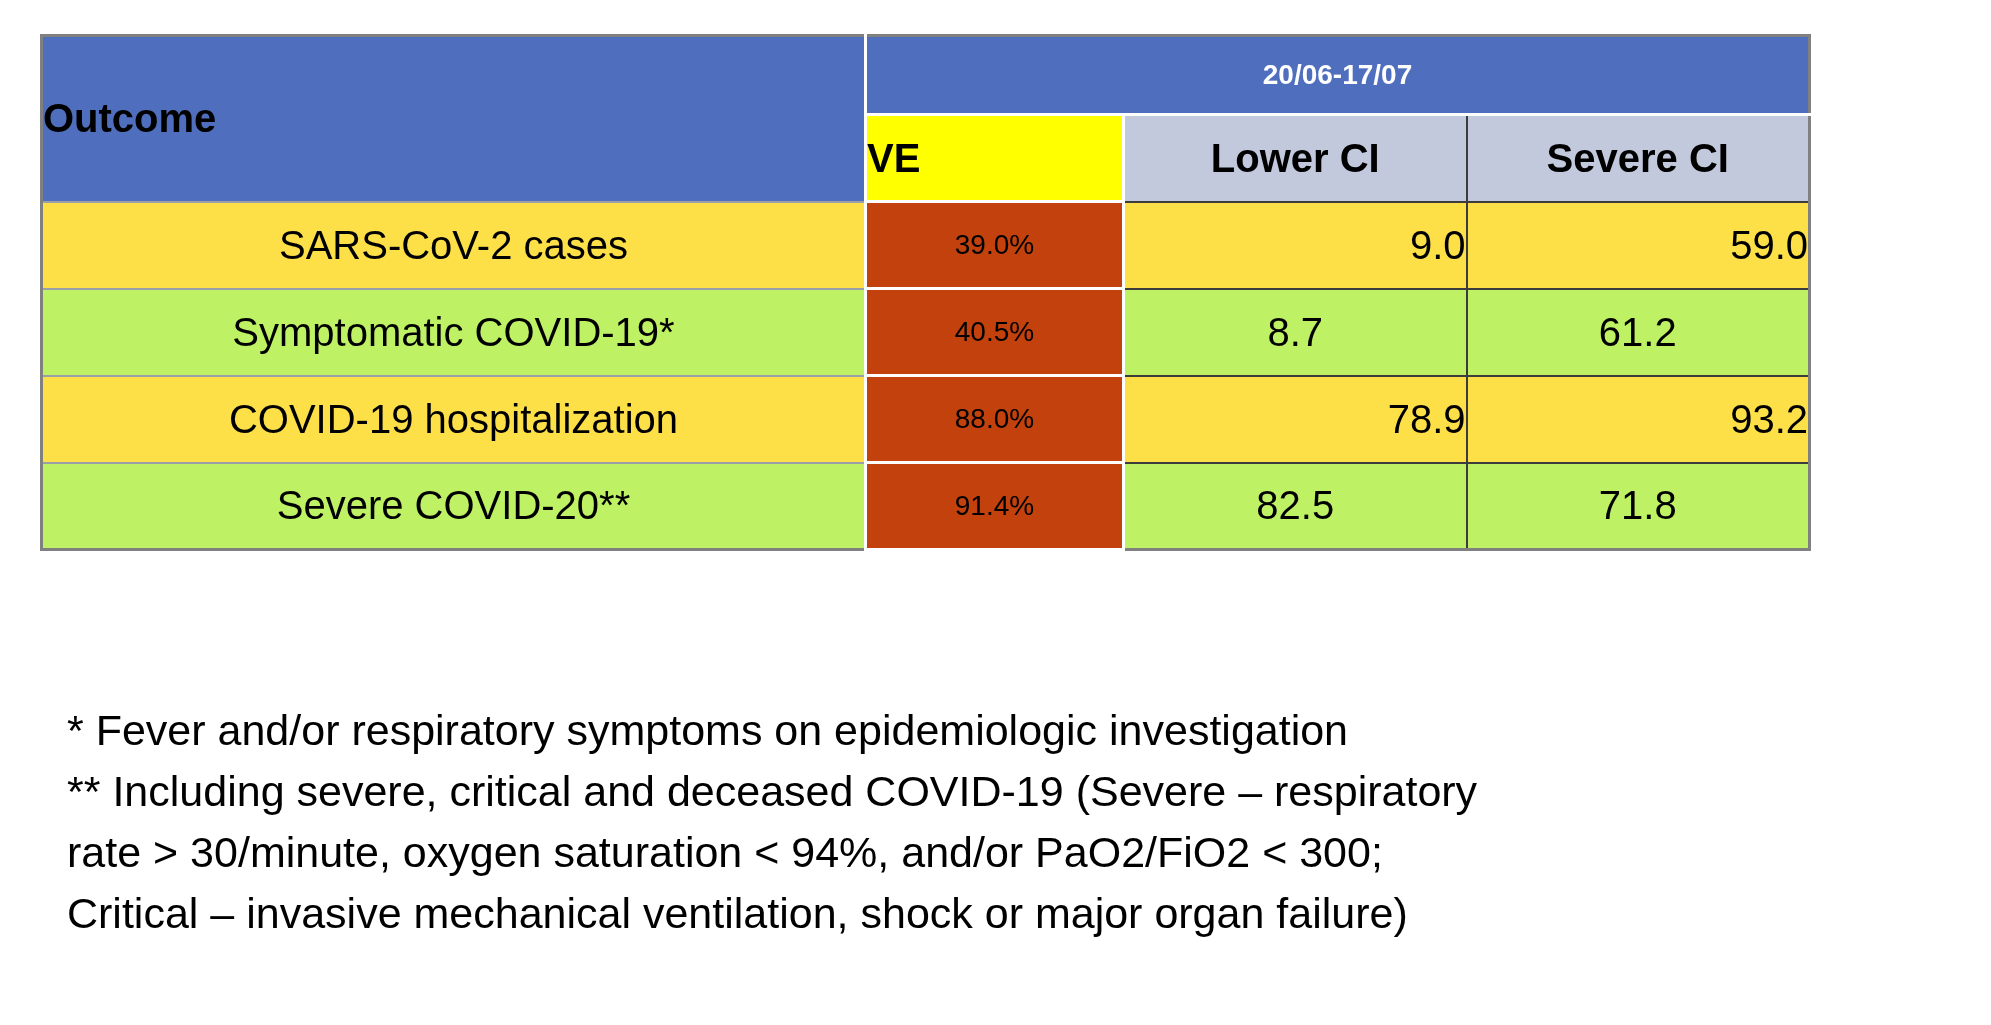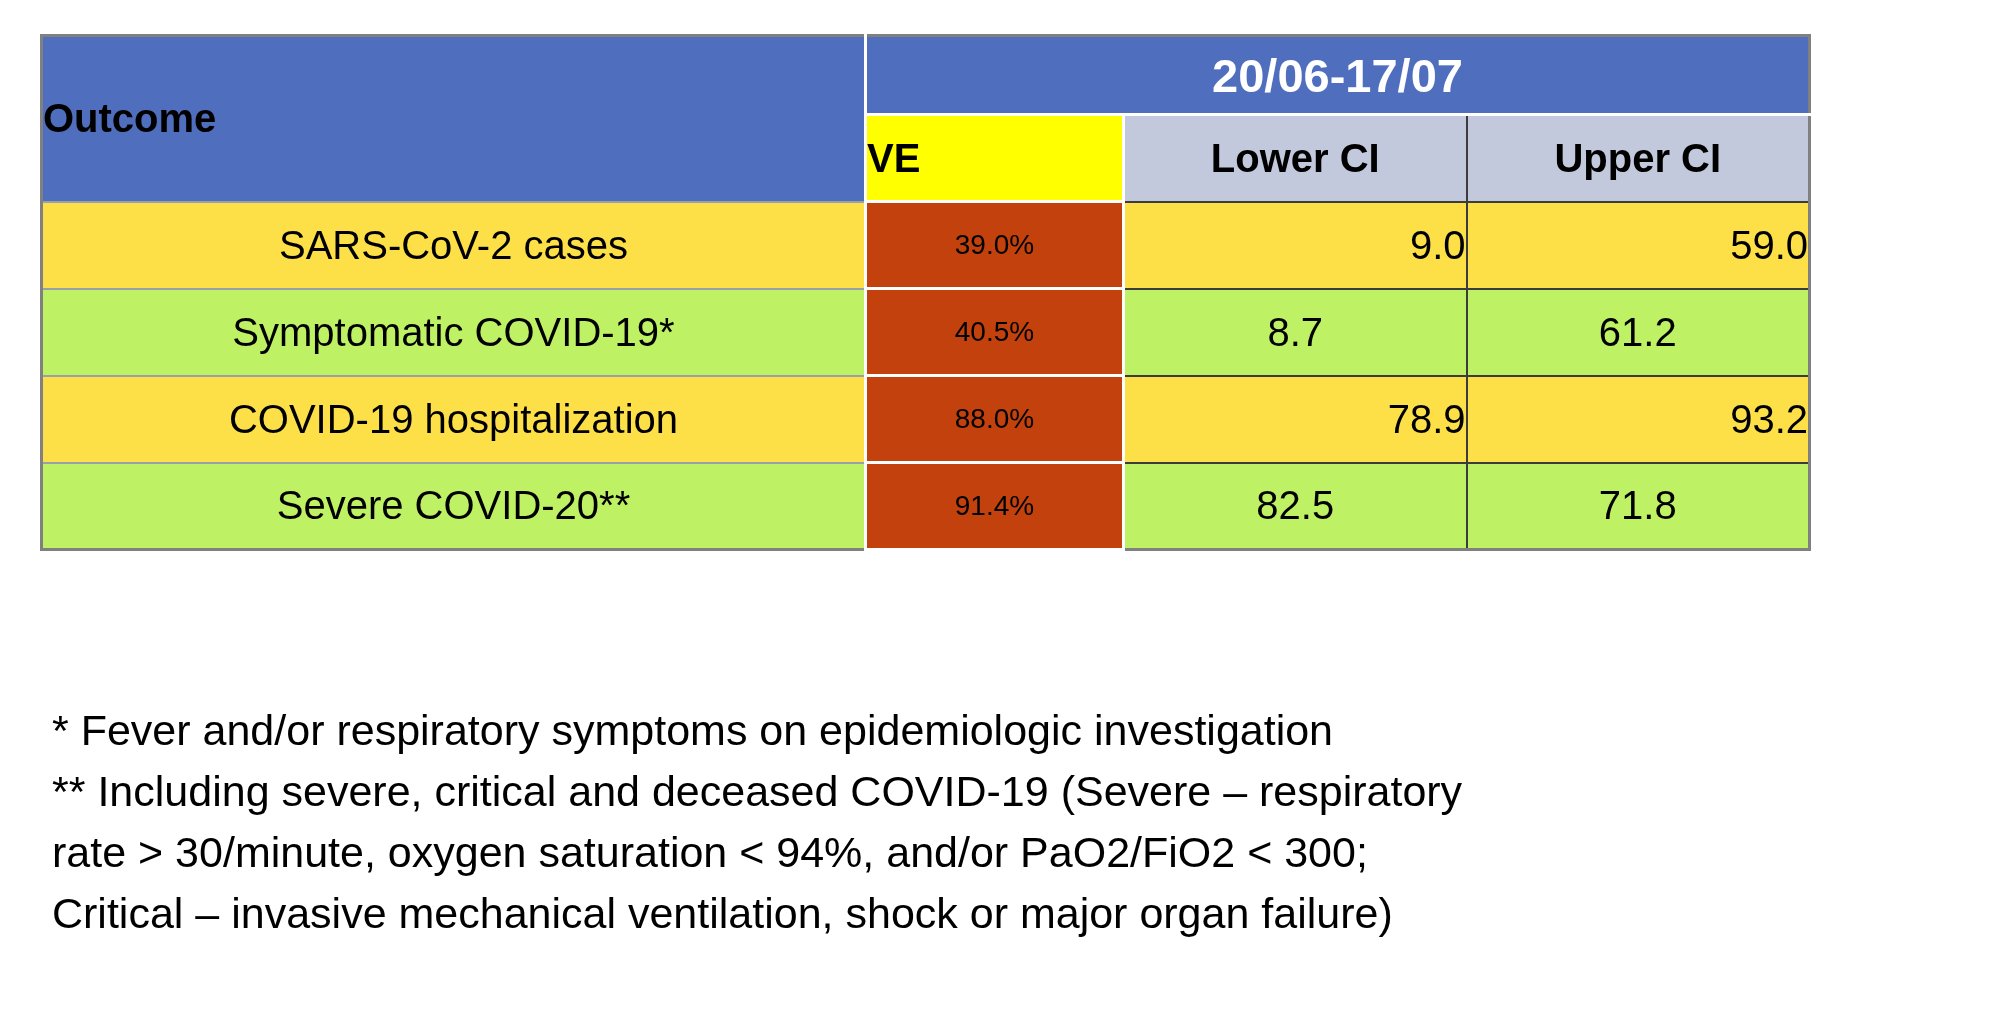--- a/index.html
+++ b/index.html
@@ -40,21 +40,21 @@
   .col-outcome { width: 824px; }
   .col-ve      { width: 258px; }
   .col-lci     { width: 343px; }
   .col-uci     { width: 343px; }
 
   .hdr-blue {
     background: #4f6fbe;
     color: #ffffff;
     font-weight: bold;
     text-align: center;
-    font-size: 47px;
+    font-size: 28px;
     border-color: #ffffff !important;
   }
   .hdr-outcome {
     background: #4f6fbe;
     color: #000000;
     font-weight: bold;
     text-align: left;
     font-size: 40px;
     height: 160px;
     border-right: 3px solid #ffffff !important;
@@ -104,21 +104,21 @@
     font-size: 40px;
     height: 84px;
     padding-right: 22px;
     border: 2px solid #3c3c3c !important;
   }
   .band-light { background: #fde047; }
   .band-dark  { background: #bef264; text-align: center; }
 
   .footnotes {
     position: absolute;
-    left: 52px;
+    left: 67px;
     top: 700px;
     width: 1900px;
     font-size: 43px;
     line-height: 1.42;
     color: #000000;
   }
   .footnotes p { margin: 0; }
 </style>
 </head>
 <body>
@@ -134,21 +134,21 @@
         <col class="col-uci">
       </colgroup>
       <thead>
         <tr>
           <th class="hdr-outcome" rowspan="2">Outcome</th>
           <th class="hdr-blue hdr-period" colspan="3">20/06-17/07</th>
         </tr>
         <tr>
           <th class="hdr-ve">VE</th>
           <th class="hdr-sub">Lower CI</th>
-          <th class="hdr-sub">Upper CI</th>
+          <th class="hdr-sub">Severe CI</th>
         </tr>
       </thead>
       <tbody>
         <tr>
           <td class="cell-outcome band-light">SARS-CoV-2 cases</td>
           <td class="cell-ve">39.0%</td>
           <td class="cell-num band-light">9.0</td>
           <td class="cell-num band-light">59.0</td>
         </tr>
         <tr>

